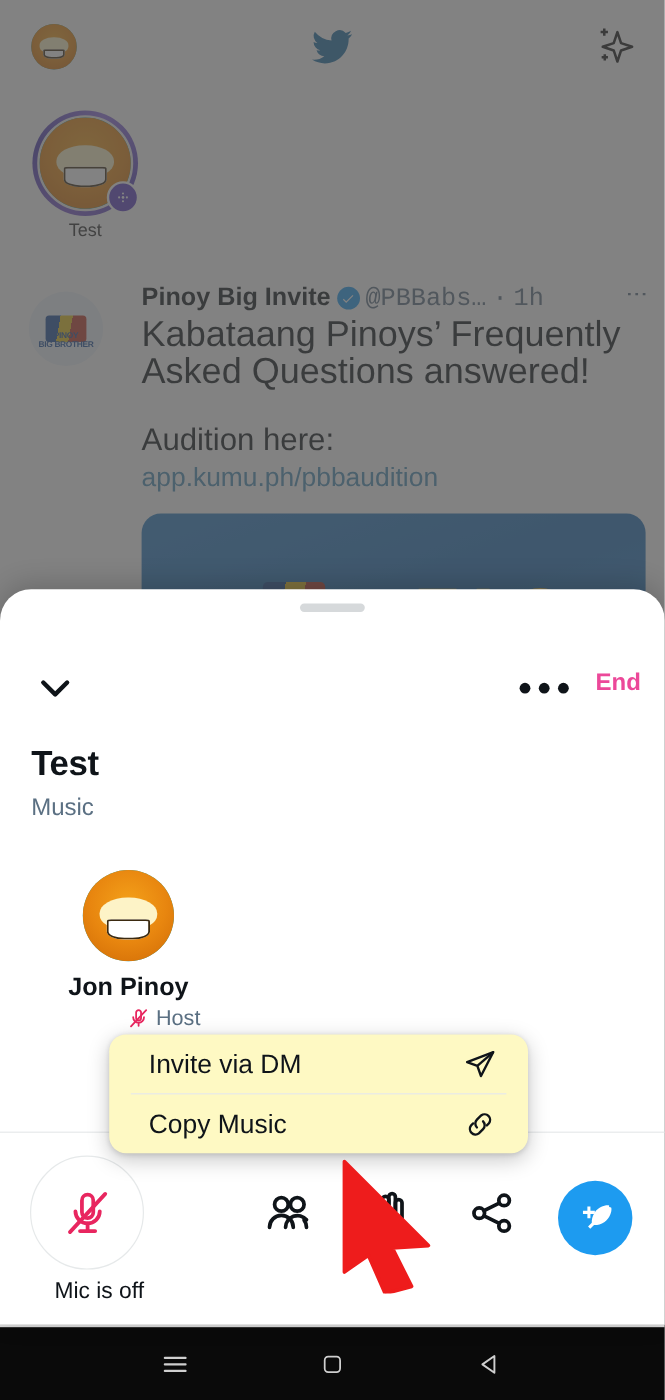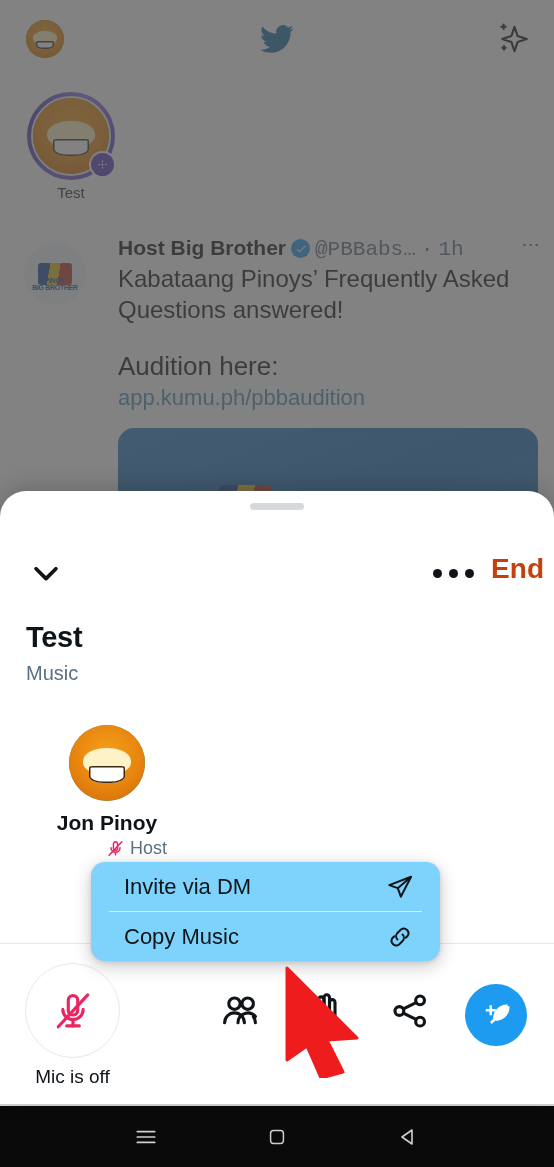--- a/index.html
+++ b/index.html
@@ -127,21 +127,21 @@
     display: inline-flex; align-items: center; justify-content: center;
     font-size: 12px; align-self: center; flex: none;
   }
   .t-handle, .t-sep, .t-time { color: #5b7083; font-family: Liberation Mono, monospace; }
   .t-more {
     position: absolute; right: 0; top: 0;
     color: #5b7083; font-size: 18px; line-height: 14px;
     letter-spacing: 0; writing-mode: vertical-rl;
   }
   .tweet-text {
-    font-size: 24px; line-height: 31px; color: #0f1419;
+    font-size: 30px; line-height: 31px; color: #0f1419;
     margin-top: 2px;
   }
   .tweet-text2 { font-size: 26px; line-height: 31px; color: #0f1419; margin-top: 26px; }
   .tweet-link { font-size: 22px; line-height: 31px; color: #4a8fb8; }
   .tweet-card {
     position: absolute; left: 118px; top: 200px;
     width: 420px; height: 190px; border-radius: 16px;
     background: linear-gradient(160deg,#2b7fc4 0%, #1f6fb8 45%, #2f86cc 100%);
     overflow: hidden;
   }
@@ -183,22 +183,22 @@
   .dots-btn {
     position: absolute; right: 80px; top: 6px;
     display: flex; gap: 7px; align-items: center;
     height: 28px;
   }
   .dots-btn i {
     width: 9px; height: 9px; border-radius: 50%; background: #0f1419;
     display: block;
   }
   .end-btn {
-    position: absolute; right: 10px; top: 0;
-    font-size: 28px; font-weight: bold; color: #c2410c;
+    position: absolute; right: 20px; top: 0;
+    font-size: 20px; font-weight: bold; color: #ec4899;
     line-height: 32px;
   }
 
   .sheet-title {
     position: absolute; left: 26px; top: 130px;
     font-size: 29px; font-weight: bold; color: #0f1419;
     letter-spacing: -0.3px;
   }
   .sheet-sub {
     position: absolute; left: 26px; top: 171px;
@@ -225,21 +225,21 @@
   
   .sheet-divider {
     position: absolute; left: 0; top: 452px;
     width: 554px; height: 1px; background: #e6e9ea;
   }
 
   
   #popup {
     position: absolute; left: 91px; top: 862px;
     width: 349px;
-    background: #7dd3fc;
+    background: #fef9c3;
     border-radius: 14px;
     box-shadow: 0 5px 18px rgba(0,0,0,0.22), 0 1px 4px rgba(0,0,0,0.12);
     z-index: 200;
     overflow: hidden;
   }
   .popup-row {
     height: 49px; display: flex; align-items: center;
     padding: 0 26px 0 33px;
   }
   .popup-row span { flex: 1; font-size: 22px; color: #0f1419; }
@@ -252,21 +252,21 @@
     width: 554px; height: 138px; z-index: 150;
   }
   .mic-wrap { position: absolute; left: 25px; top: 1px; width: 95px; }
   .mic-circle {
     width: 95px; height: 95px; border-radius: 50%;
     border: 1px solid #e6e9ea; background: #fff;
     display: flex; align-items: center; justify-content: center;
   }
   .mic-icon { width: 42px; height: 42px; color: #e8265f; }
   .mic-label {
-    margin-top: 8px; text-align: center;
+    margin-top: 8px; text-align: right;
     font-size: 19px; color: #0f1419; white-space: nowrap;
   }
   .ctrl-icon {
     position: absolute; top: 27px;
     width: 44px; height: 44px; color: #0f1419;
   }
   #people-btn { left: 218px; }
   #hand-btn { left: 302px; }
   #share-btn { left: 388px; }
   #compose-btn {
@@ -344,21 +344,21 @@
         <div class="space-label">Test</div>
       </div>
 
       <div class="tweet">
         <div class="tweet-avatar">
           <div class="pbb-logo"></div>
           <div class="pbb-text">PINOY<br>BIG BROTHER</div>
         </div>
         <div class="tweet-body">
           <div class="tweet-head">
-            <span class="t-name">Host Big Brother</span>
+            <span class="t-name">Pinoy Big Invite</span>
             <span class="t-verified">
               <svg viewBox="0 0 24 24" fill="currentColor" width="12" height="12">
                   <path d="M9 16.2 4.8 12l-1.4 1.4L9 19 21 7l-1.4-1.4z"></path>
                 </svg>
             </span>
             <span class="t-handle">@PBBabs…</span>
             <span class="t-sep">·</span>
             <span class="t-time">1h</span>
             <span class="t-more">⋮</span>
           </div>

